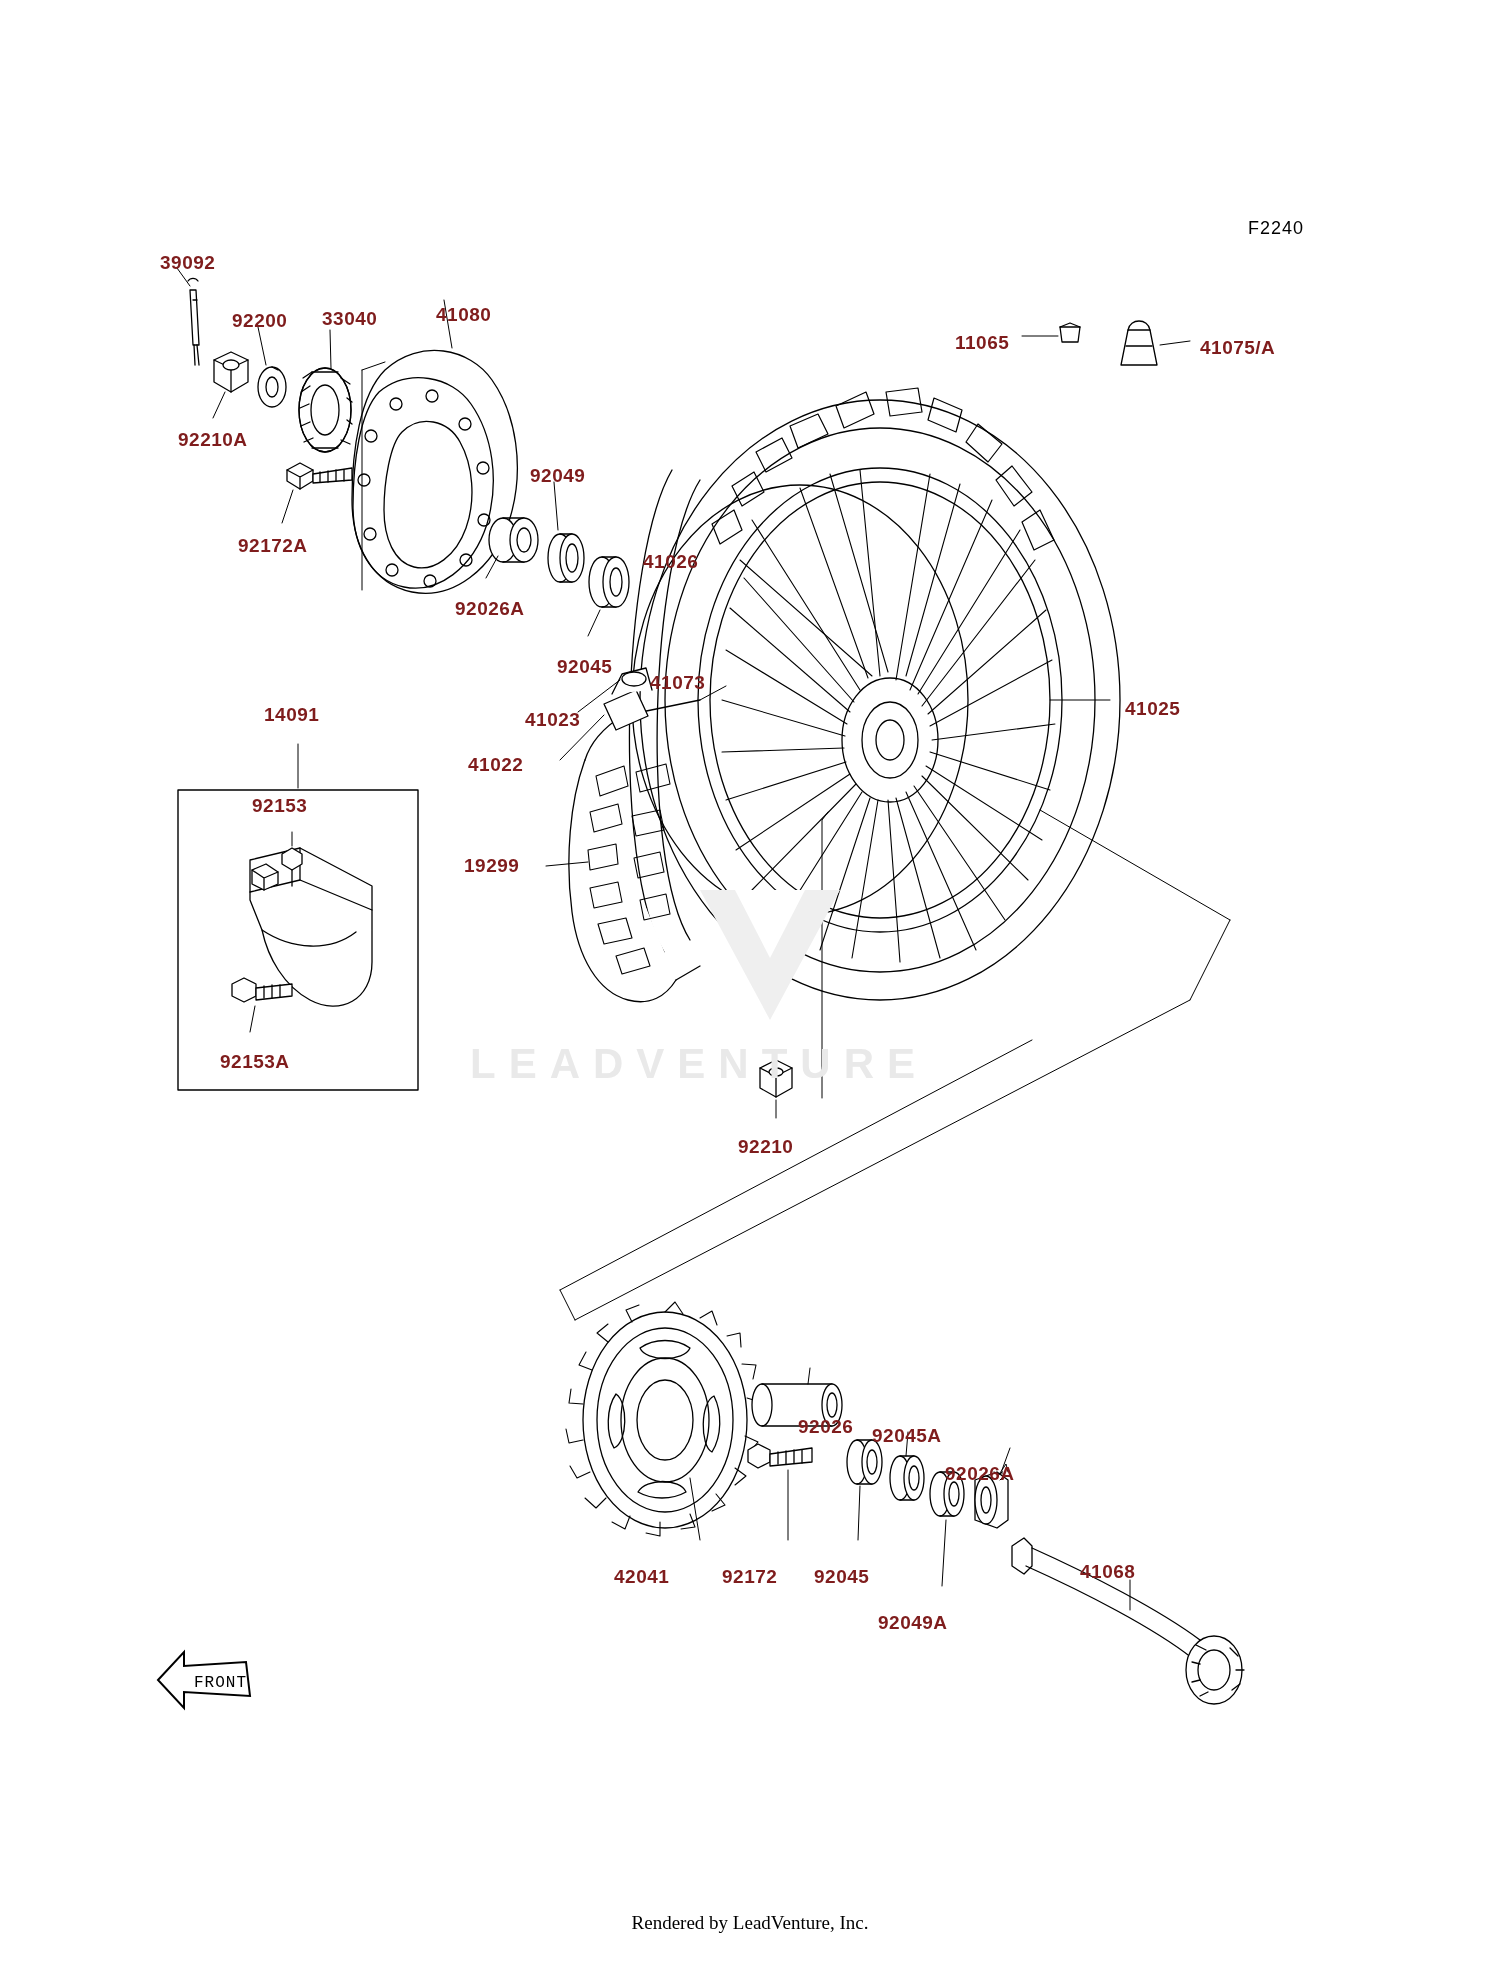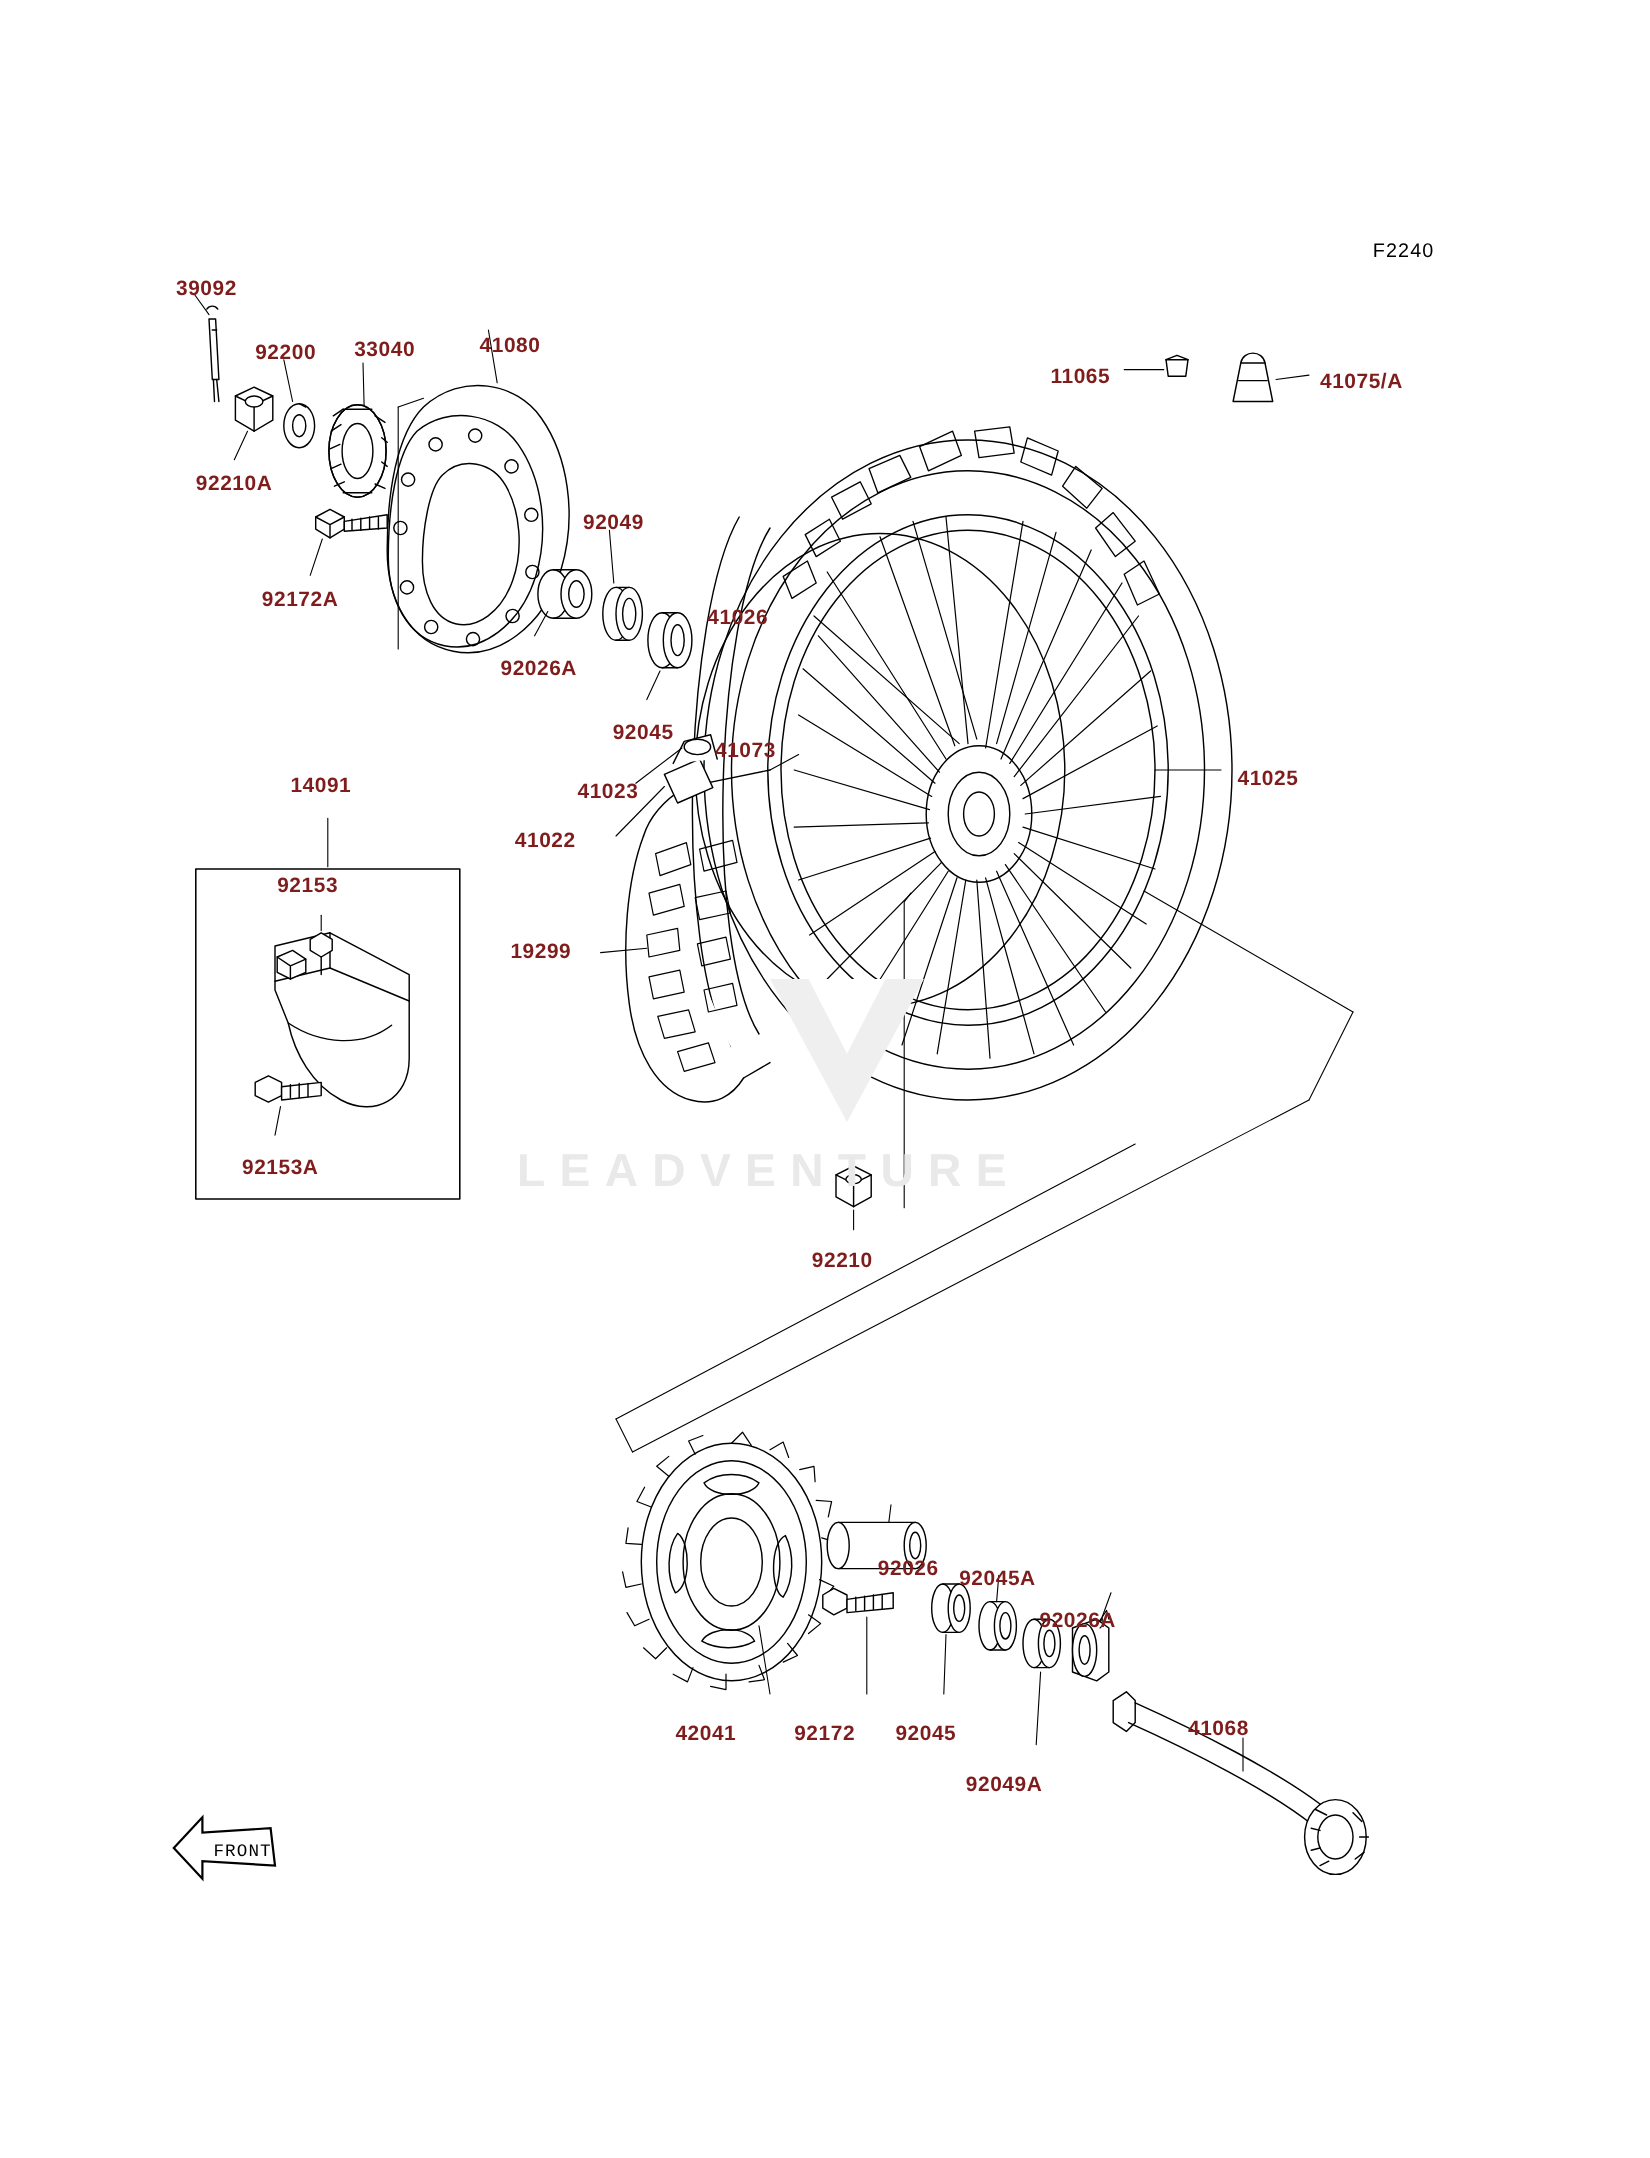--- a/index.html
+++ b/index.html
@@ -483,13 +483,14 @@
   <div class="label" style="left:872px; top:1425px;">92045A</div>
   <div class="label" style="left:945px; top:1463px;">92026A</div>
   <div class="label" style="left:614px; top:1566px;">42041</div>
   <div class="label" style="left:722px; top:1566px;">92172</div>
   <div class="label" style="left:814px; top:1566px;">92045</div>
   <div class="label" style="left:878px; top:1612px;">92049A</div>
   <div class="label" style="left:1080px; top:1561px;">41068</div>
 
   <div class="diag-code" style="left:1248px; top:218px;">F2240</div>
 
+  <div class="footer">Rendered by LeadVenture, Inc.</div>
 </div>
 
 </body></html>

